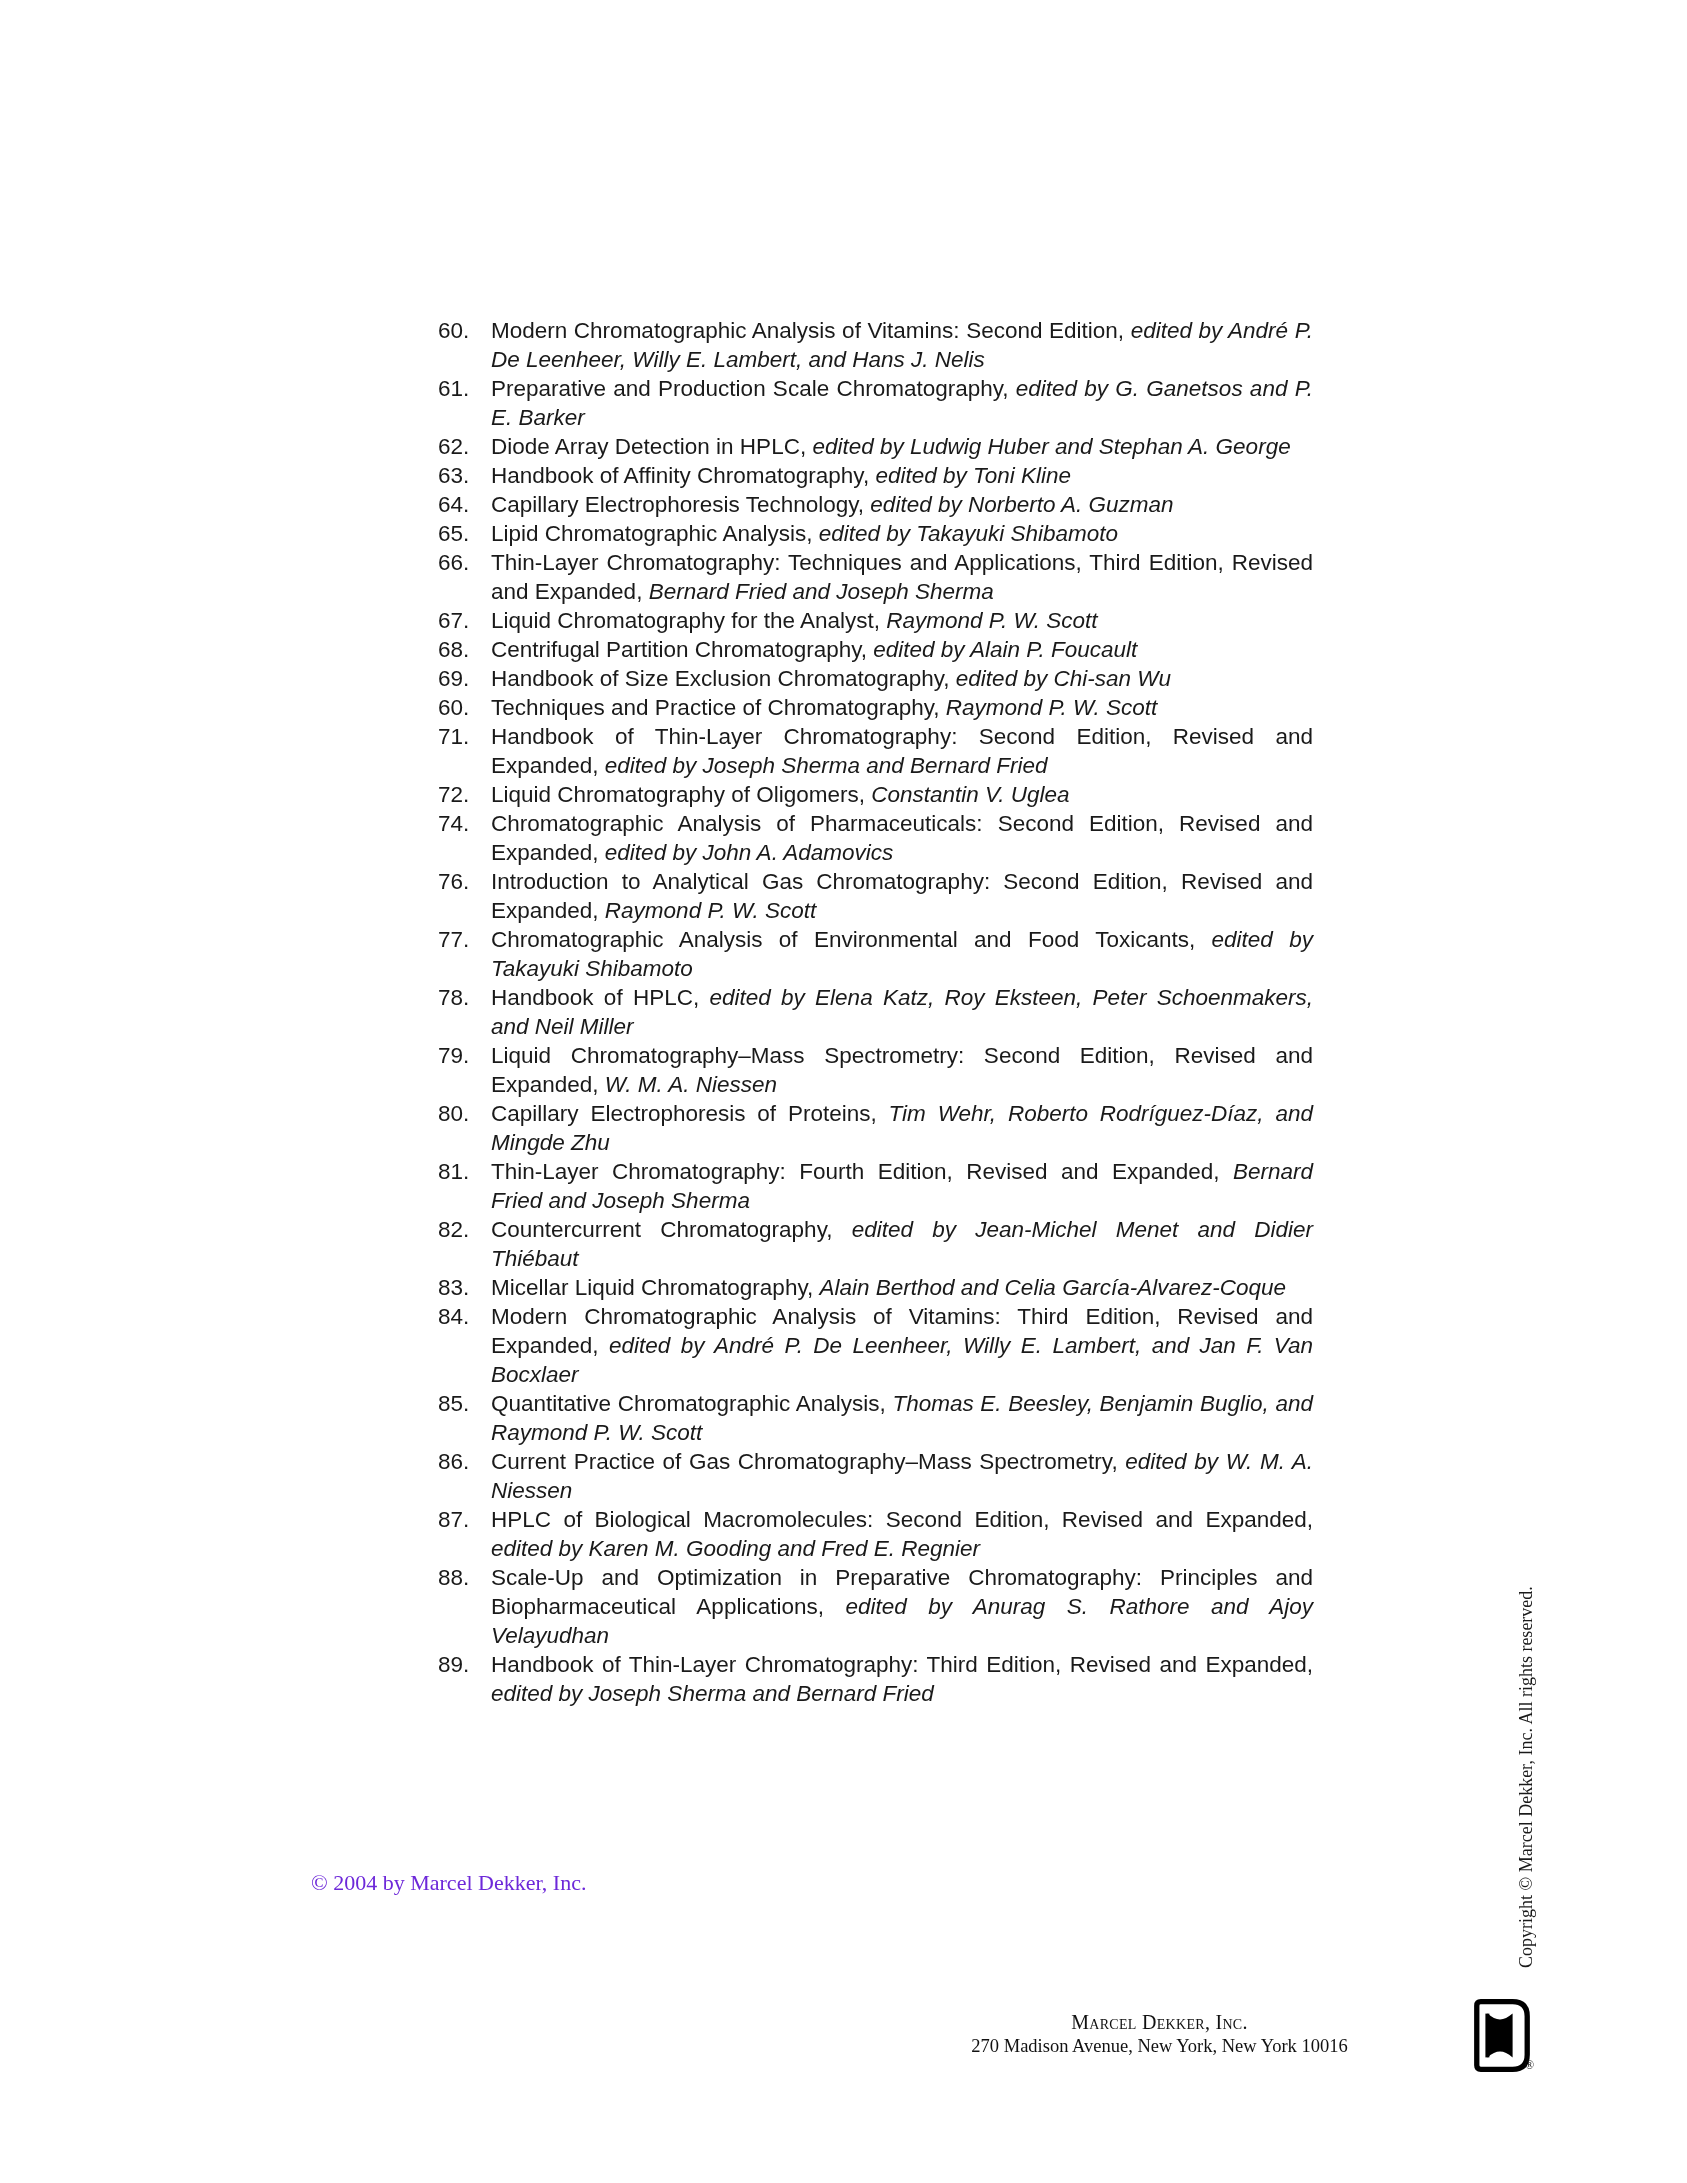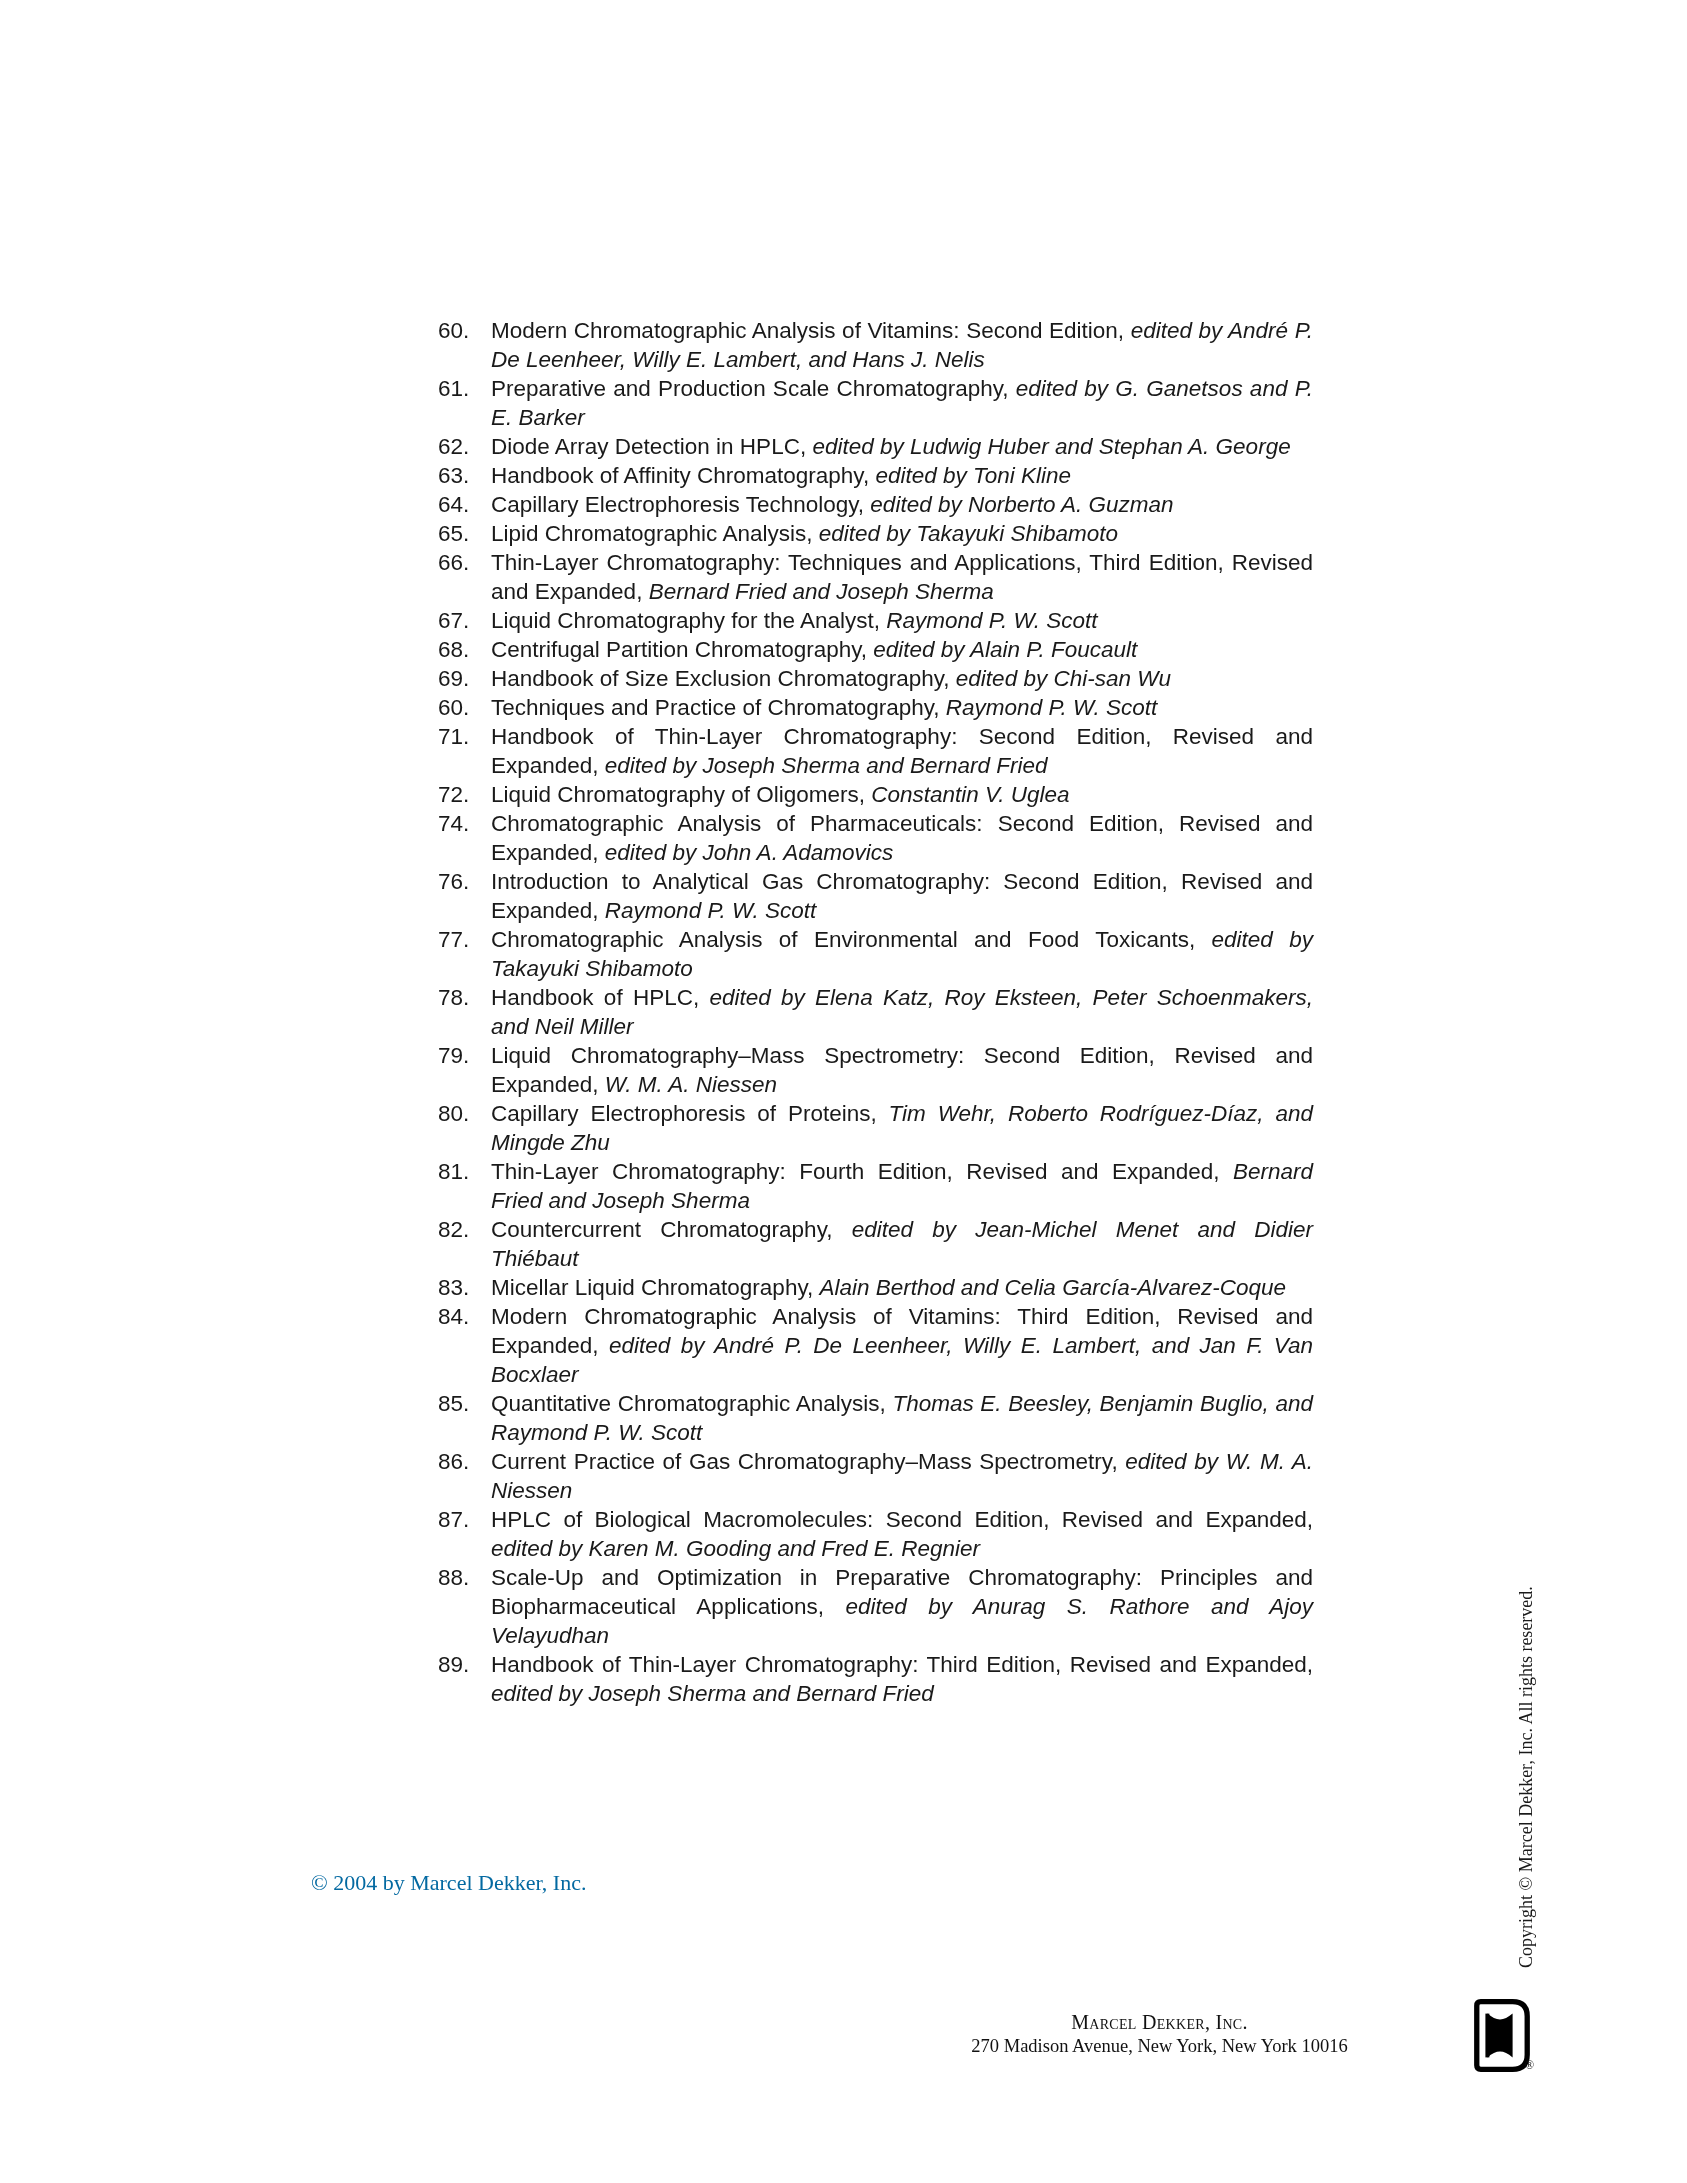--- a/index.html
+++ b/index.html
@@ -36,21 +36,21 @@
   }
   .italic {
     font-style: italic;
   }
   .copyright-line {
     position: absolute;
     left: 311px;
     top: 1870px;
     font-family: "Liberation Serif", serif;
     font-size: 22px;
-    color: #0369a1;
+    color: #6d28d9;
   }
   .vertical-copyright {
     position: absolute;
     left: 1516px;
     top: 1968px;
     transform-origin: 0 0;
     transform: rotate(-90deg);
     white-space: nowrap;
     font-family: "Liberation Serif", serif;
     font-size: 18px;

